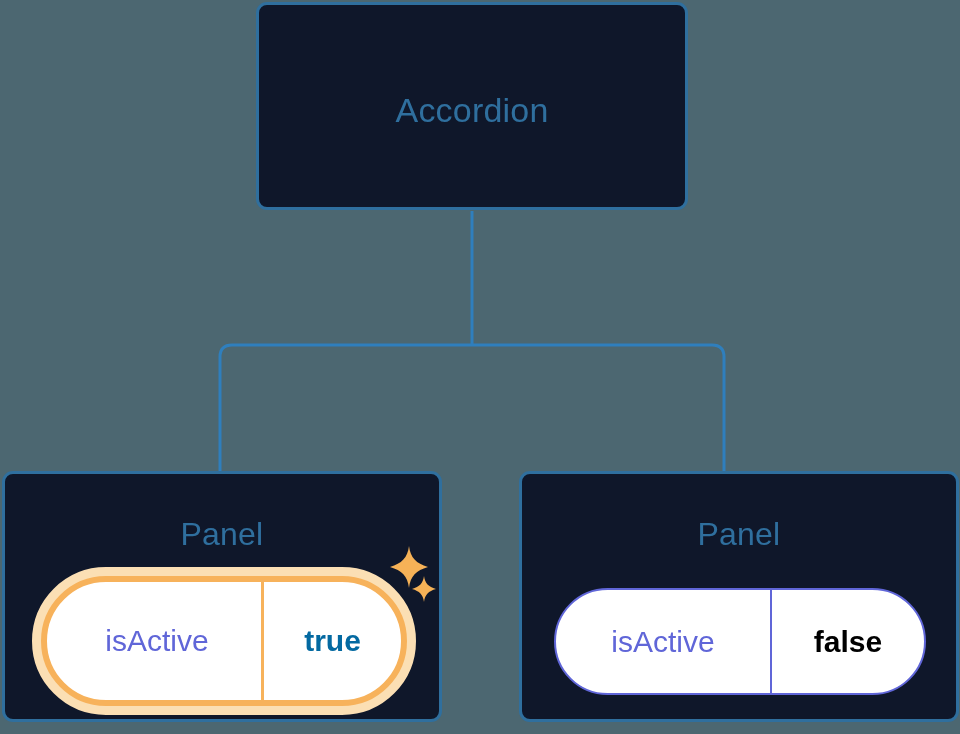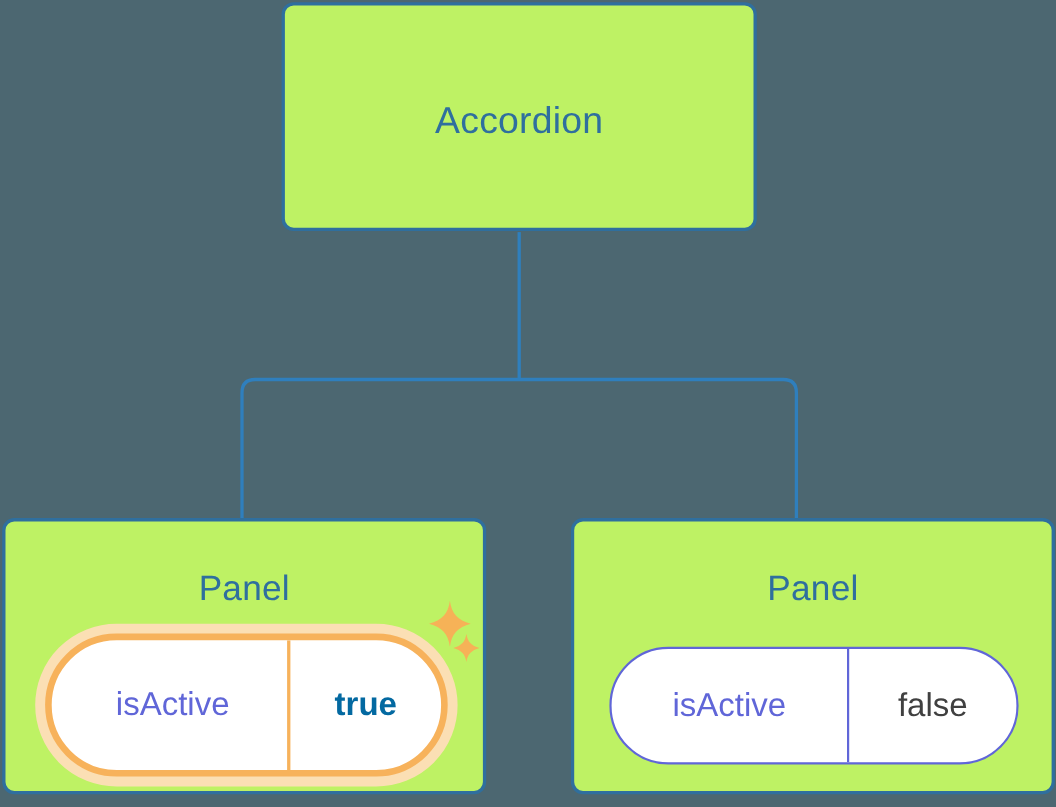--- a/index.html
+++ b/index.html
@@ -25,21 +25,21 @@
     left: 0;
     top: 0;
     width: 960px;
     height: 734px;
     pointer-events: none;
   }
 
   
   .node-card {
     position: absolute;
-    background: #bef264;
+    background: #0f172a;
     border: 3px solid #2f6f9e;
     border-radius: 11px;
     box-sizing: border-box;
   }
   #node-accordion {
     left: 256px;
     top: 2px;
     width: 432px;
     height: 208px;
   }
@@ -87,21 +87,21 @@
   }
   .pill .cell {
     display: flex;
     align-items: center;
     justify-content: center;
     font-size: 30px;
     white-space: nowrap;
     box-sizing: border-box;
   }
   .pill .cell.key { color: #6066d8; font-weight: 400; }
-  .pill .cell.val { color: #404040; font-weight: 400; }
+  .pill .cell.val { color: #000000; font-weight: 700; }
 
   
   #pill-left-wrap {
     left: 32px;
     top: 567px;
     width: 384px;
     height: 148px;
   }
   #pill-left {
     width: 384px;

